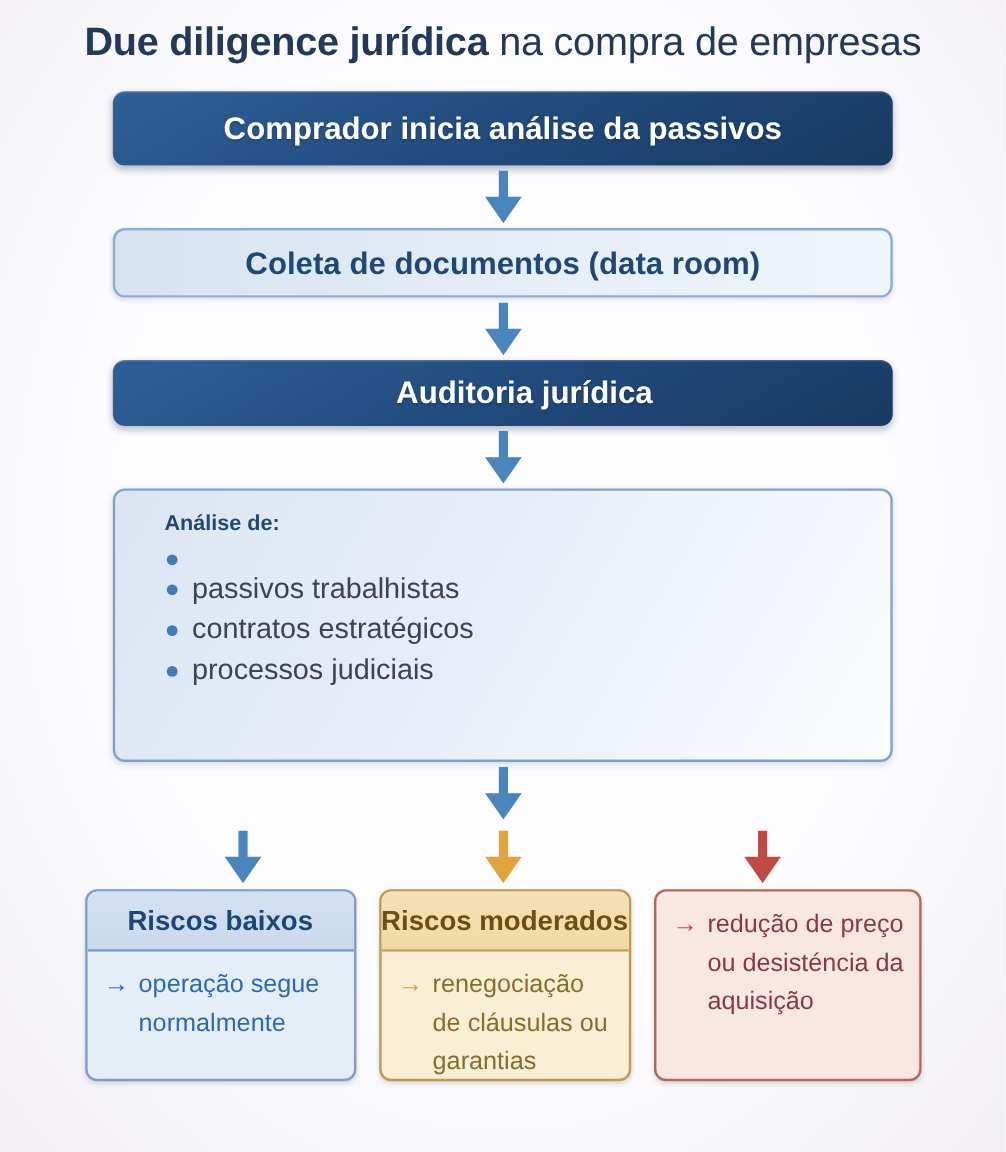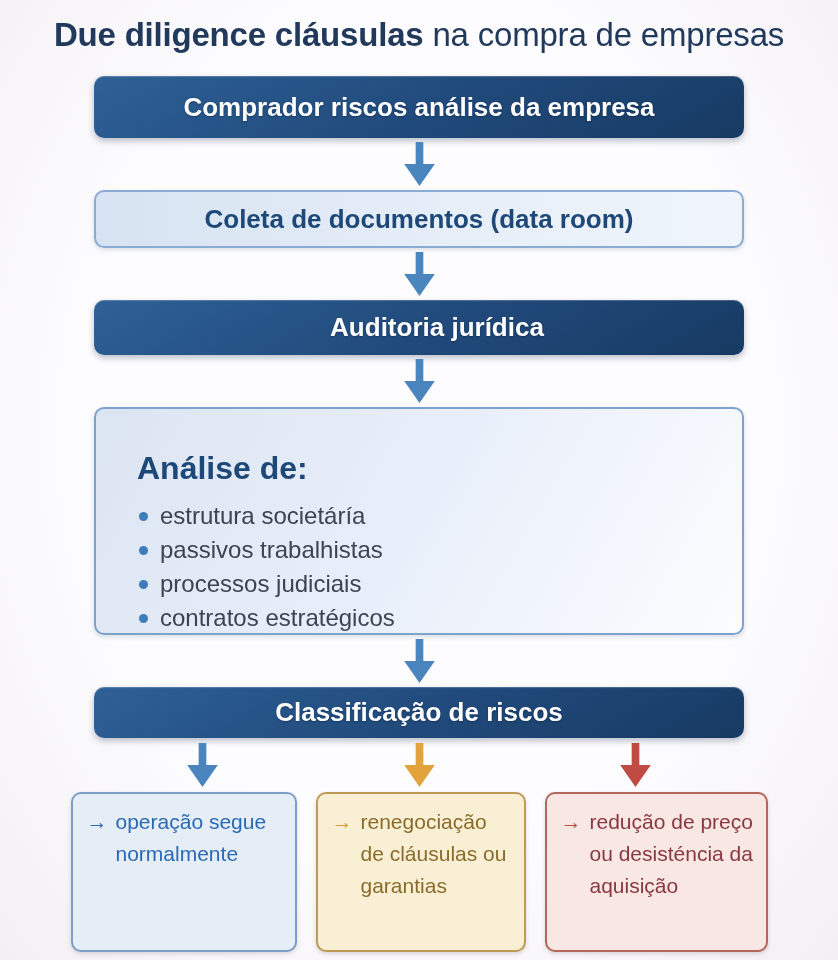--- a/index.html
+++ b/index.html
@@ -65,25 +65,24 @@
   .panel {
     width: 650px;
     height: 228px;
     border-radius: 10px;
     border: 2px solid #7da2cc;
     background: linear-gradient(120deg, #dbe5f1 0%, #e9effa 50%, #fbfcfe 100%);
     box-shadow: 0 2px 5px rgba(60,90,130,0.18);
     padding: 17px 20px 0 41px;
   }
   .panel-h {
-    font-size: 32px;
+    font-size: 18px;
     font-weight: 700;
     color: #1d4878;
     margin-bottom: 15px;
-    margin-top: 24px;
   }
   .bullets { list-style: none; }
   .bullets li {
     display: flex; align-items: center; gap: 12px;
     font-size: 24px;
     line-height: 28px;
     color: #3d4350;
     margin-bottom: 6px;
   }
   .dot {
@@ -142,25 +141,25 @@
   .card.red   { width: 223px; border: 2px solid #b4675c; background: #f8e7e2; }
   .card.red   .card-h { background: linear-gradient(180deg, #f4d5cd, #efcac1); color: #76202e; border-bottom: 2px solid #bd7d72; }
   .card.red   .card-b { color: #8a3744; }
   .card.red   .arr    { color: #c24b40; }
 </style>
 </head>
 <body>
 
 <div class="canvas">
 
-  <h1 class="title"><span class="b">Due</span> <span class="bi">diligence</span> <span class="b">cláusulas</span> <span>na compra de empresas</span></h1>
+  <h1 class="title"><span class="b">Due</span> <span class="bi">diligence</span> <span class="b">jurídica</span> <span>na compra de empresas</span></h1>
 
   <div class="flow">
 
-    <div class="node dark h62">Comprador riscos análise da empresa</div>
+    <div class="node dark h62">Comprador inicia análise da passivos</div>
 
     <div class="arrow-wrap">
       <svg class="down-arrow blue" viewBox="0 0 34 46">
         <path d="M13 0 h8 v23 h12 L17 46 1 23 h12 Z"></path>
       </svg>
     </div>
 
     <div class="node light h58">Coleta de documentos (data room)</div>
 
     <div class="arrow-wrap">
@@ -175,44 +174,42 @@
       <svg class="down-arrow blue" viewBox="0 0 34 46">
         <path d="M13 0 h8 v23 h12 L17 46 1 23 h12 Z"></path>
       </svg>
     </div>
 
     <div class="panel">
       <div class="panel-h">Análise de:</div>
       <ul class="bullets">
         <li>
           <span class="dot"></span>
-          <span>estrutura societáría</span>
         </li>
         <li>
           <span class="dot"></span>
           <span>passivos trabalhistas</span>
         </li>
         <li>
           <span class="dot"></span>
+          <span>contratos estratégicos</span>
+        </li>
+        <li>
+          <span class="dot"></span>
           <span>processos judiciais</span>
         </li>
-        <li>
-          <span class="dot"></span>
-          <span>contratos estratégicos</span>
-        </li>
       </ul>
     </div>
 
     <div class="arrow-wrap">
       <svg class="down-arrow blue" viewBox="0 0 34 46">
         <path d="M13 0 h8 v23 h12 L17 46 1 23 h12 Z"></path>
       </svg>
     </div>
 
-    <div class="node dark h51">Classificação de riscos</div>
   </div>
 
   <div class="branch-arrows">
     <div class="cell">
       <svg class="down-arrow blue" viewBox="0 0 34 46">
         <path d="M13 0 h8 v23 h12 L17 46 1 23 h12 Z"></path>
       </svg>
     </div>
     <div class="cell">
       <svg class="down-arrow amber" viewBox="0 0 34 46">
@@ -221,26 +218,28 @@
     </div>
     <div class="cell">
       <svg class="down-arrow red" viewBox="0 0 34 46">
         <path d="M13 0 h8 v23 h12 L17 46 1 23 h12 Z"></path>
       </svg>
     </div>
   </div>
 
   <div class="cards">
     <div class="card blue">
+      <div class="card-h">Riscos baixos</div>
       <div class="card-b">
         <span class="arr">→</span>
         <span class="txt">operação segue normalmente</span>
       </div>
     </div>
     <div class="card amber">
+      <div class="card-h">Riscos moderados</div>
       <div class="card-b">
         <span class="arr">→</span>
         <span class="txt">renegociação de cláusulas ou garantias</span>
       </div>
     </div>
     <div class="card red">
       <div class="card-b">
         <span class="arr">→</span>
         <span class="txt">redução de preço ou desisténcia da aquisição</span>
       </div>

